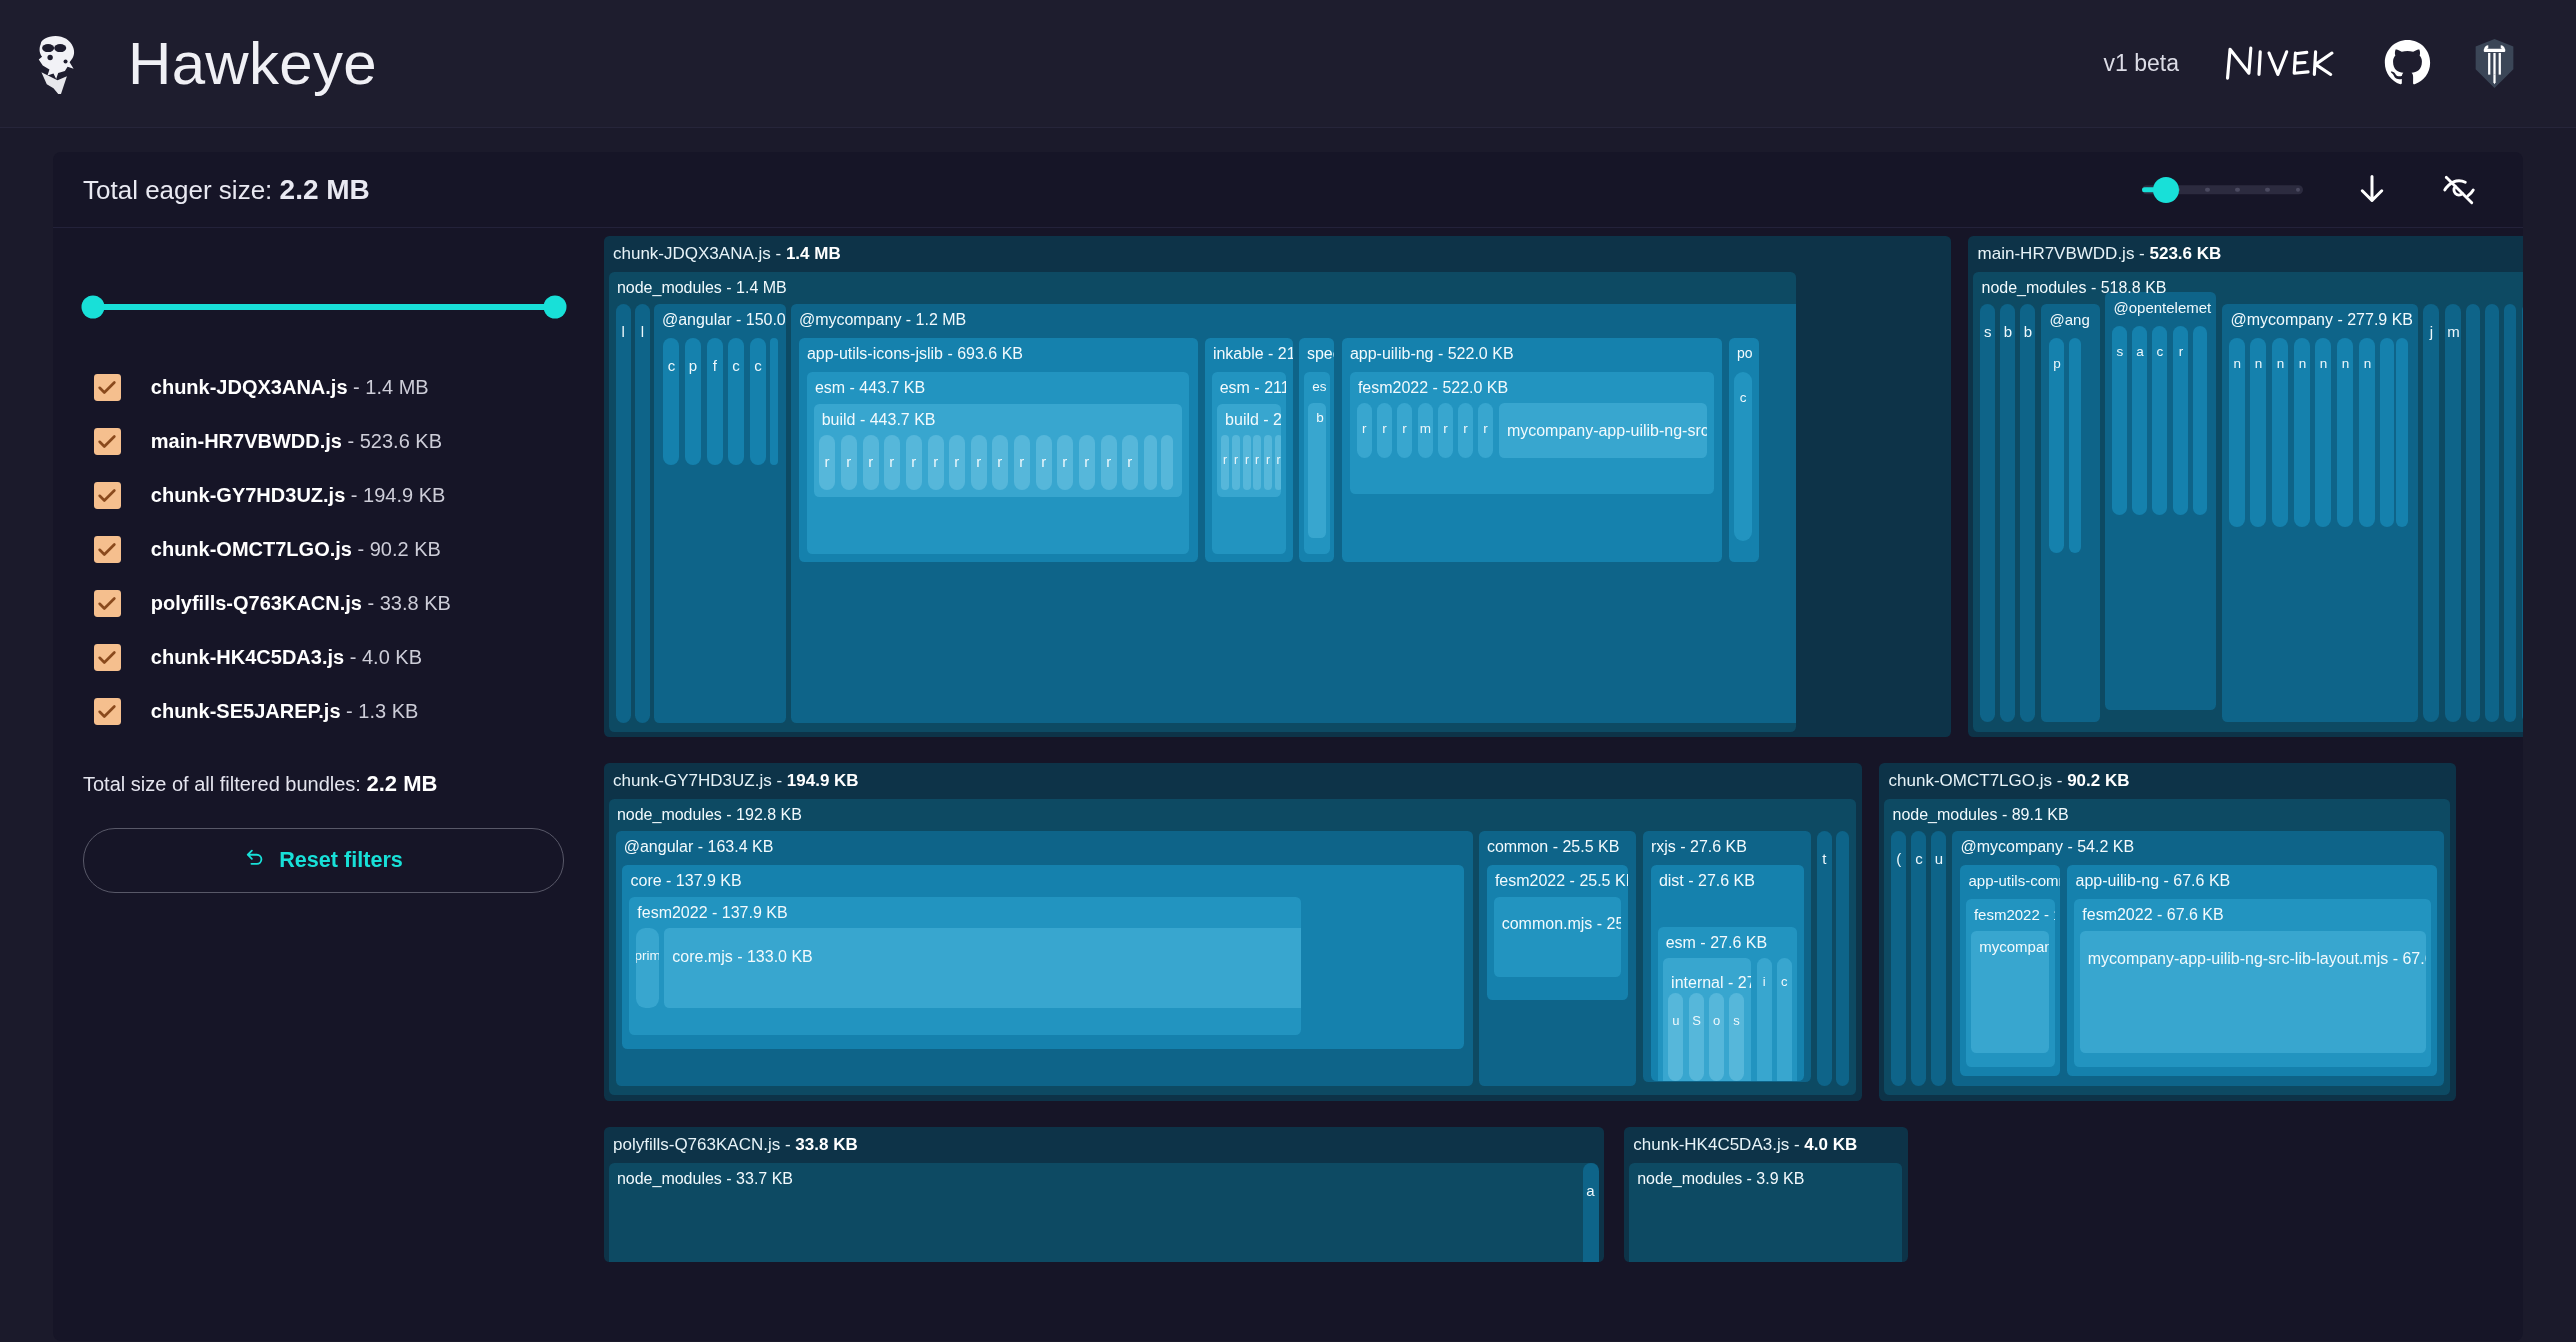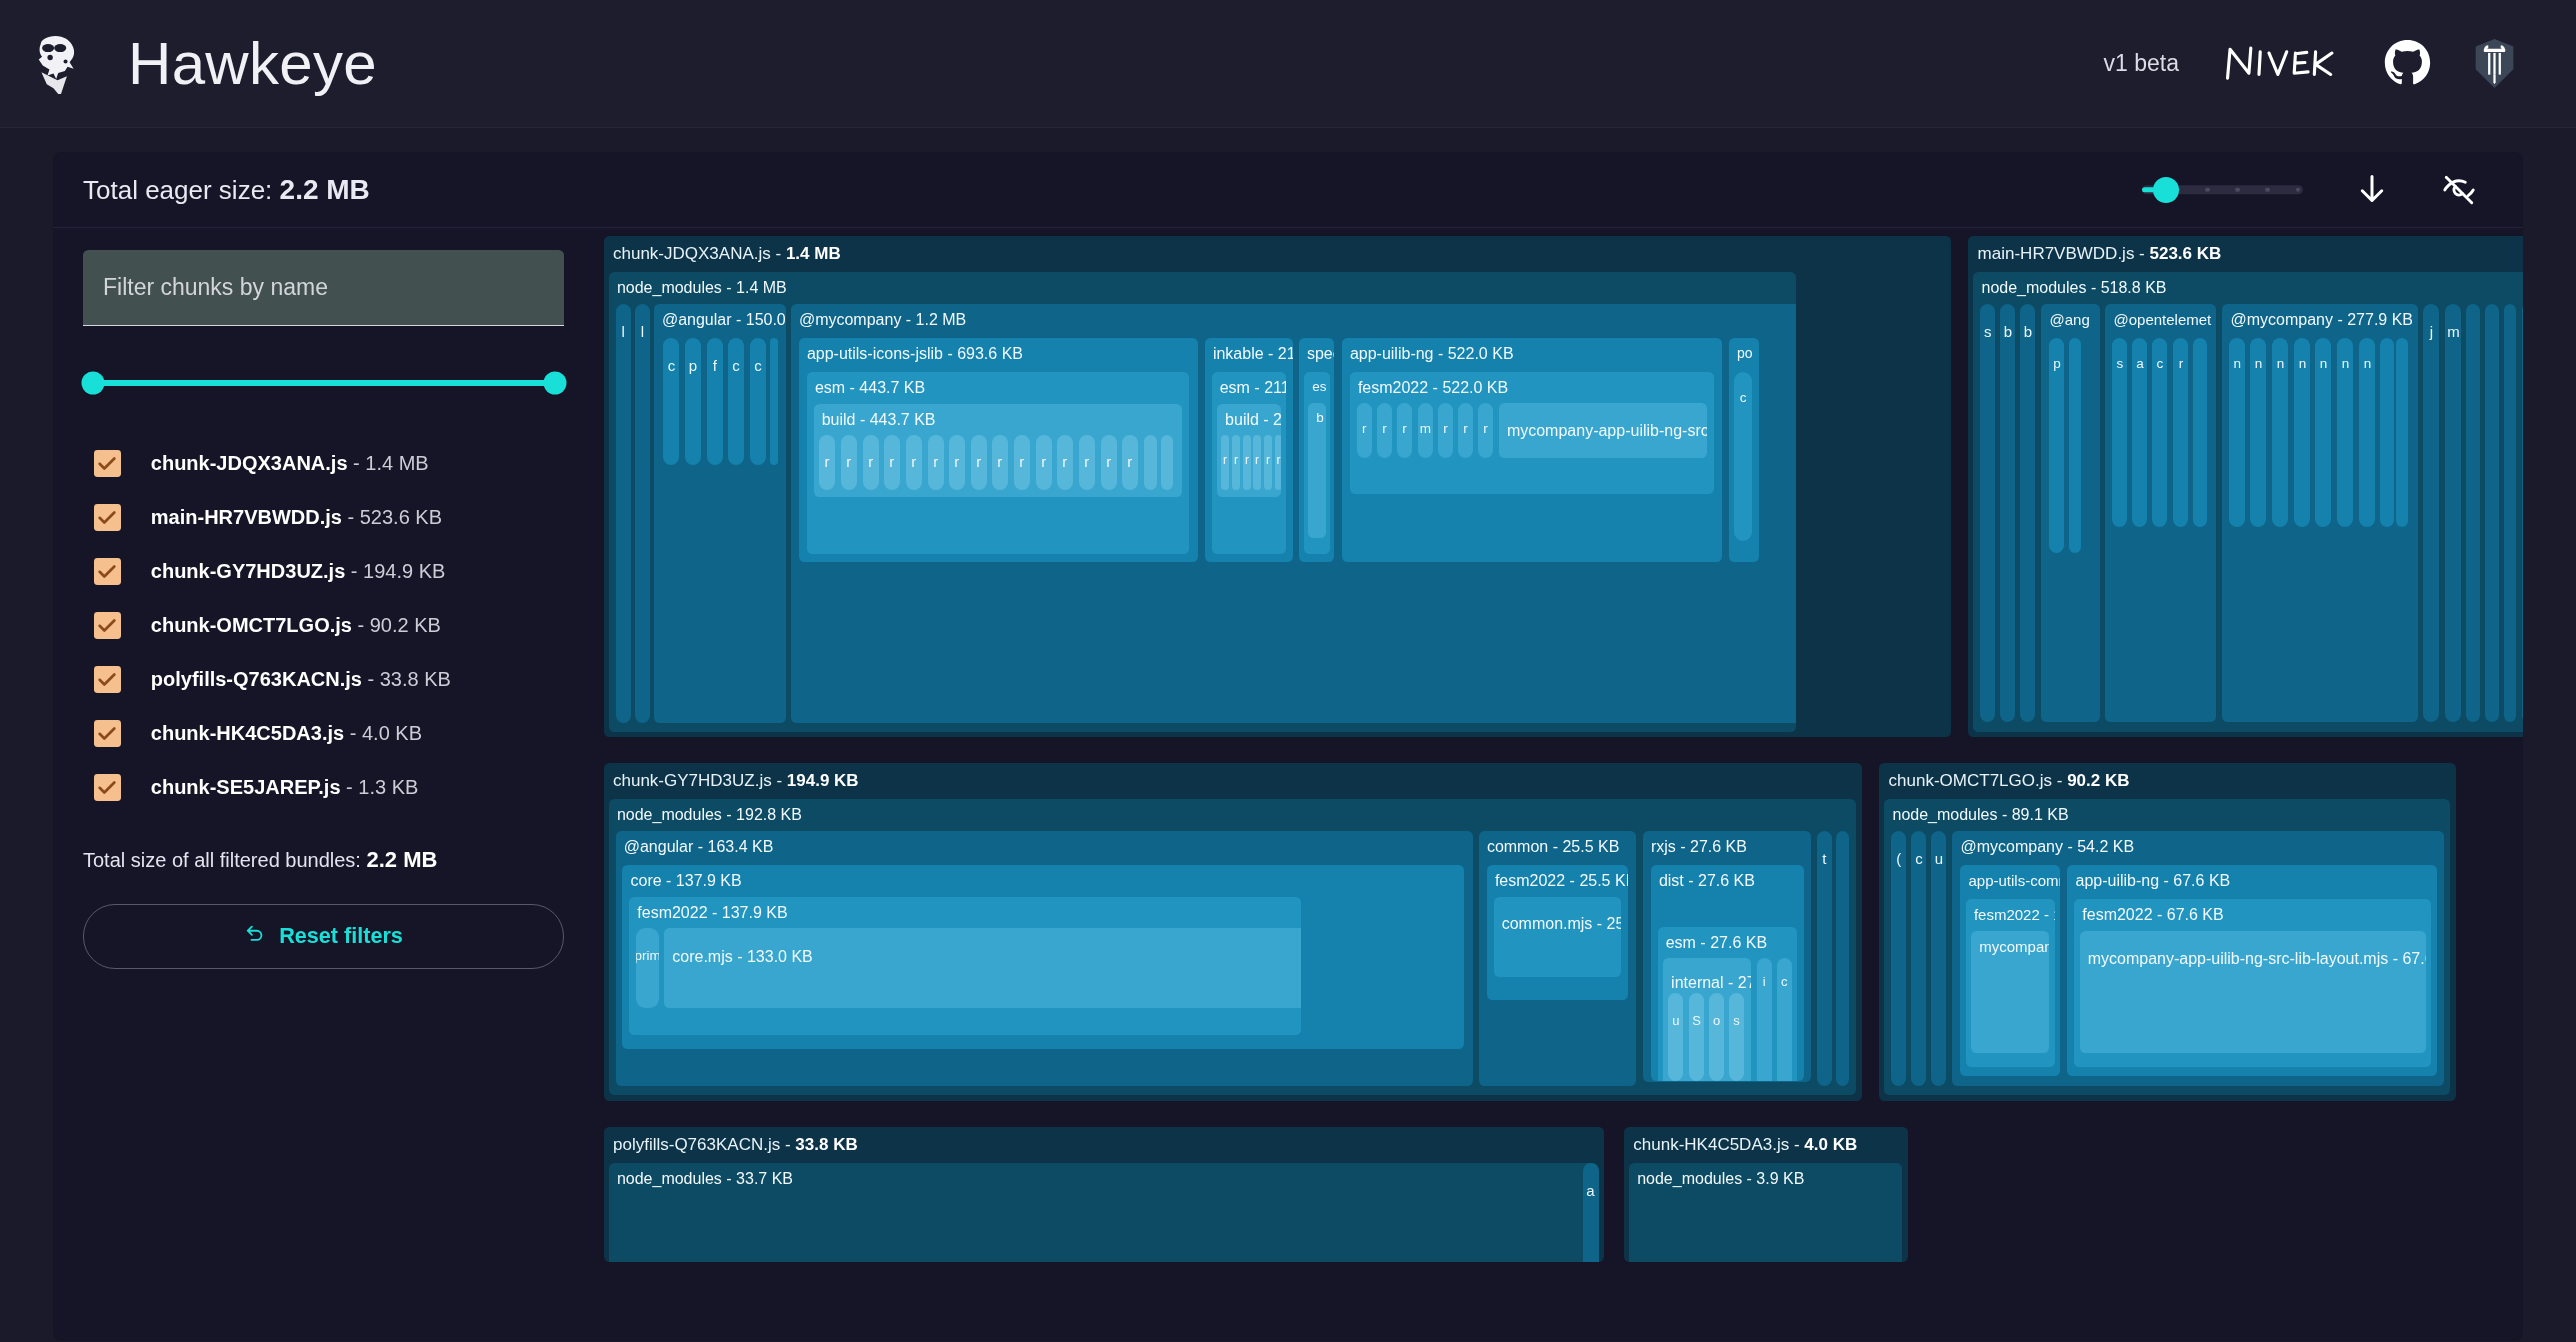--- a/index.html
+++ b/index.html
@@ -343,21 +343,20 @@
             <path d="M3.5 3.5l17 17"></path>
           </g>
         </svg>
       </span>
     </div>
   </div>
 
   <div class="card-body">
 
     <div class="sidebar">
-      <input class="filter-input" type="text" placeholder="Filter chunks by name" style="">
 
       <div class="range-wrap">
         <div class="range-track"></div>
         <div class="range-knob left"></div>
         <div class="range-knob right"></div>
       </div>
 
       <div class="chunk-list">
 
         <div class="chunk-row">
@@ -655,21 +654,21 @@
               </div>
 
             <div class="node d2" style="left:68px;top:32px;width:59px;height:418px;">
               <span class="lbl" style="font-size:15px"><span>@ang</span></span>
               <div class="node d3 strip" style="left:8px;top:34px;width:15px;height:215px;">
                   <span class="lbl" style="top:17.6px;font-size:13.5px">p</span>
                 </div>
               <div class="node d3 strip" style="left:28px;top:34px;width:12px;height:215px;"></div>
             </div>
 
-            <div class="node d2" style="left:132px;top:32px;width:111px;height:418px;">
+            <div class="node d2" style="left:132px;top:20px;width:111px;height:418px;">
               <span class="lbl" style="font-size:15px"><span>@opentelemet</span></span>
               <div class="node d3 strip" style="left:6.8px;top:34px;width:15px;height:189px;">
                   <span class="lbl" style="top:17.6px;font-size:13.5px">s</span>
                 </div>
               <div class="node d3 strip" style="left:27px;top:34px;width:15px;height:189px;">
                   <span class="lbl" style="top:17.6px;font-size:13.5px">a</span>
                 </div>
               <div class="node d3 strip" style="left:47px;top:34px;width:15px;height:189px;">
                   <span class="lbl" style="top:17.6px;font-size:13.5px">c</span>
                 </div>

